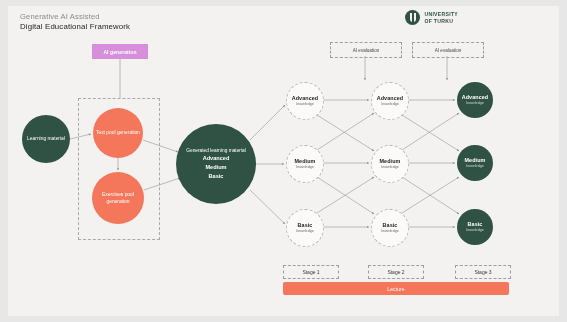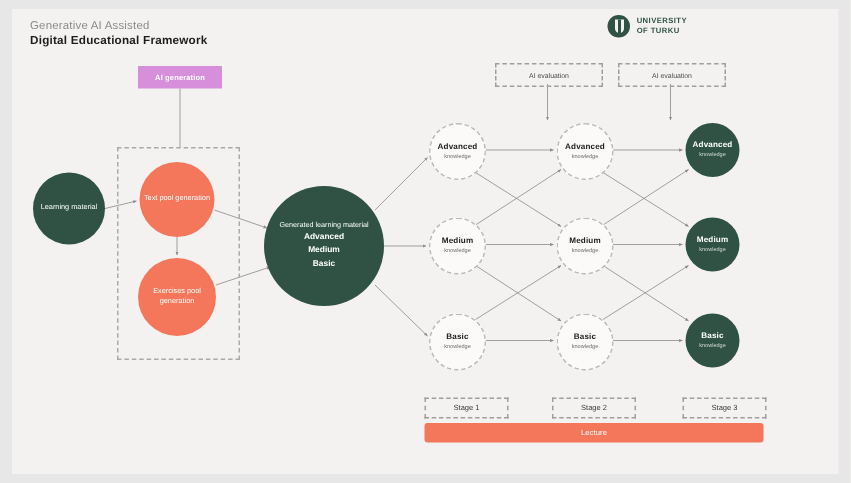--- a/index.html
+++ b/index.html
@@ -10,21 +10,21 @@
     -webkit-font-smoothing:antialiased;
   }
   #canvas{position:relative;width:472px;height:322px;}
 
   
   .panel{position:absolute;left:8px;top:6px;width:551px;height:310px;background:#f3f2f0;}
 
   
   .hdr{position:absolute;left:20px;top:12px;line-height:1.28;}
   .hdr .l1{font-size:7.6px;color:#8a8a8a;letter-spacing:.15px;}
-  .hdr .l2{font-size:7.8px;color:#1d1d1d;font-weight:bold;letter-spacing:.15px;}
+  .hdr .l2{font-size:7.8px;color:#1d1d1d;font-weight:normal;letter-spacing:.15px;}
 
   .logo{position:absolute;right:14px;top:10px;display:flex;align-items:center;gap:4px;}
   .logo .crest{width:15px;height:15px;border-radius:50%;background:#2f5244;position:relative;flex:0 0 auto;}
   .logo .crest:before{content:"";position:absolute;left:4.4px;top:2.6px;width:6.2px;height:9.8px;
       border-radius:0 0 3.1px 3.1px;background:#f3f2f0;}
   .logo .crest:after{content:"";position:absolute;left:6.7px;top:2.6px;width:1.5px;height:9.8px;background:#2f5244;}
   .logo .ltxt{font-size:5.1px;font-weight:bold;color:#2f5244;line-height:1.32;letter-spacing:.3px;}
 
   
   svg.edges{position:absolute;left:0;top:0;width:567px;height:322px;overflow:visible;}

